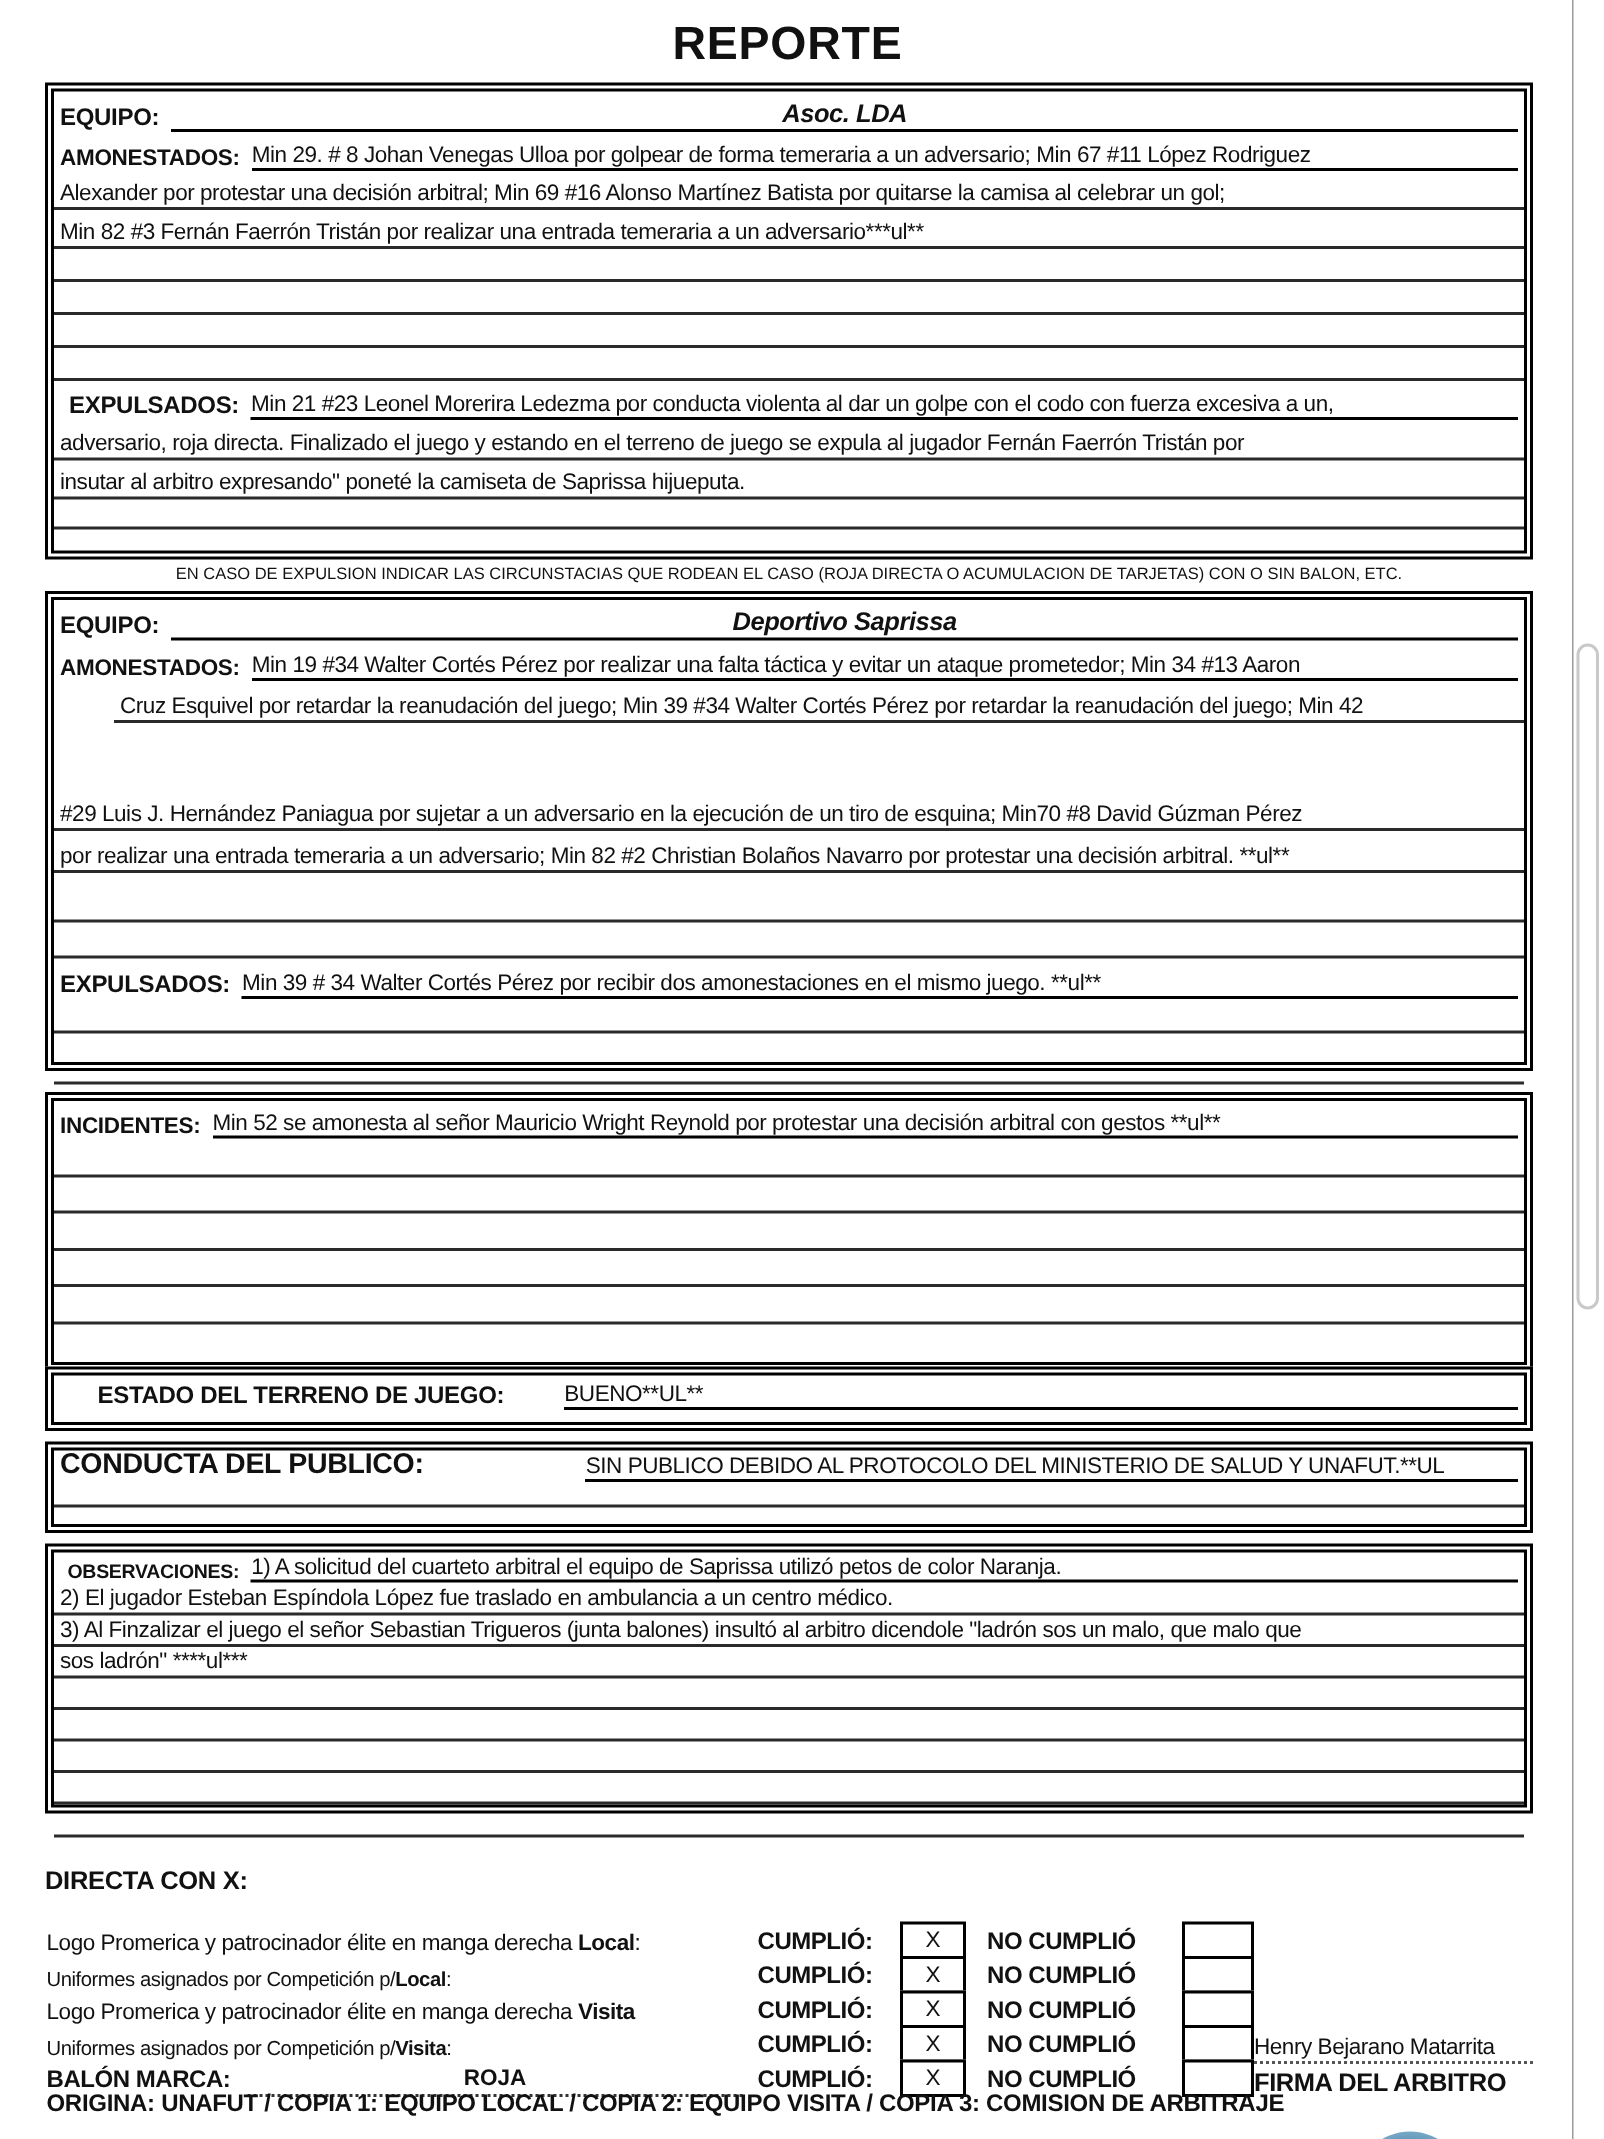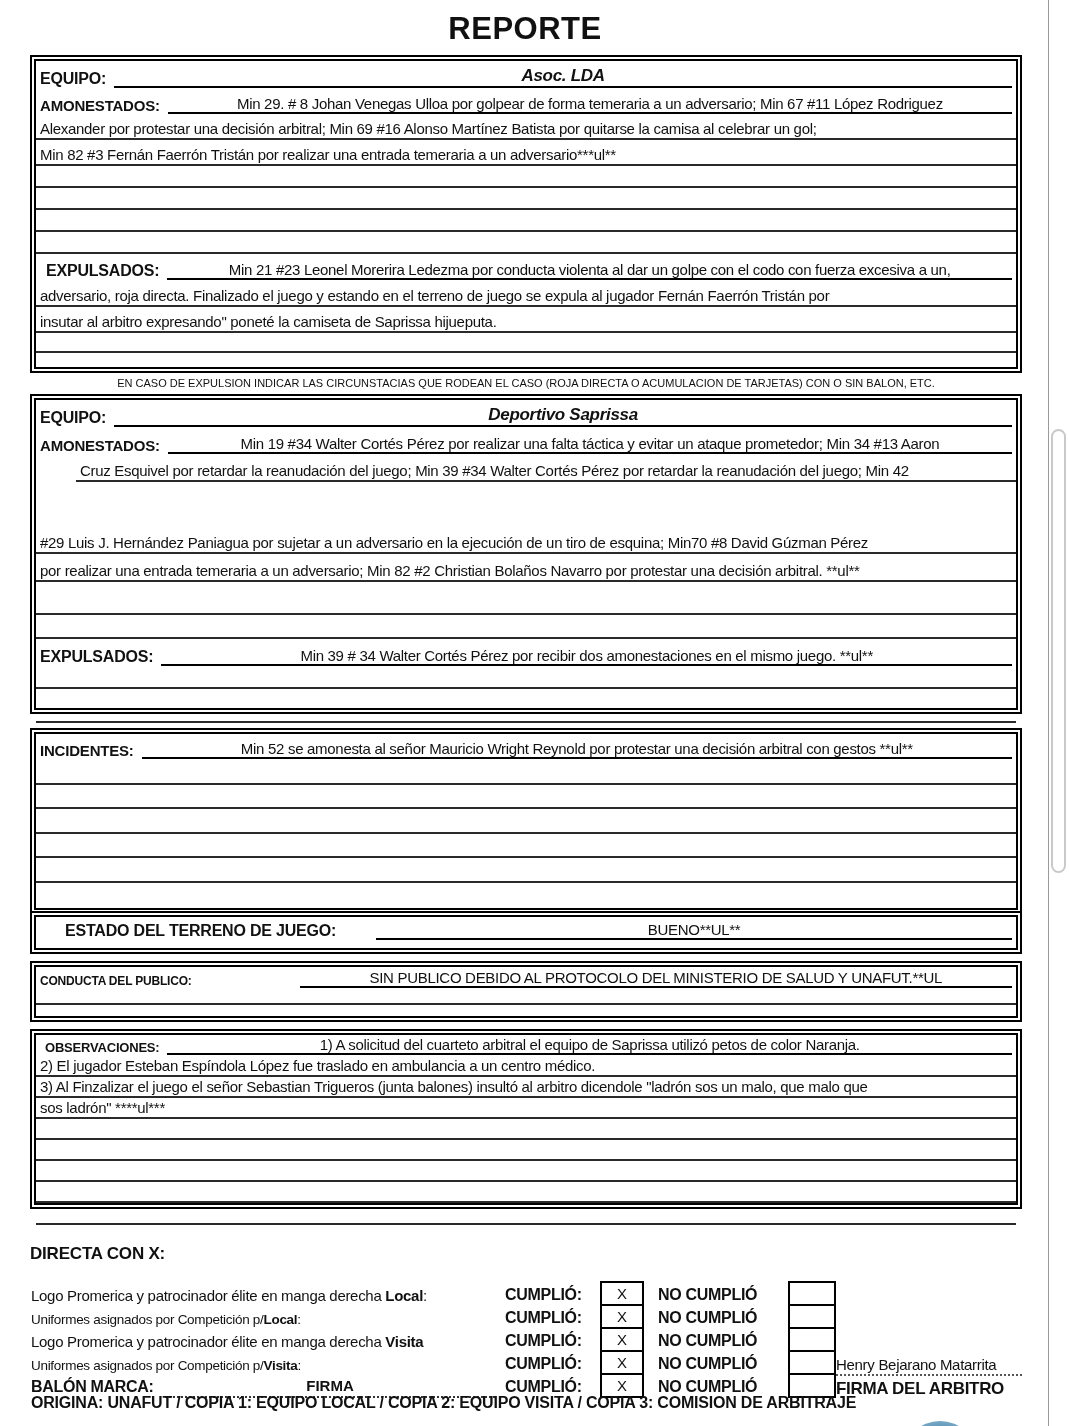--- a/index.html
+++ b/index.html
@@ -10,21 +10,21 @@
   }
   .title{position:absolute;left:0;top:11px;width:1050px;text-align:center;
     font-size:31px;font-weight:bold;letter-spacing:0.5px;}
   .box{position:absolute;left:30px;width:992px;border:6px double #000;
     box-sizing:border-box;background:#fff;}
   .row{position:relative;box-sizing:border-box;display:flex;align-items:flex-end;
     padding:0 4px 1px 4px;font-size:15px;letter-spacing:-0.3px;
     white-space:nowrap;overflow:hidden;}
   .rule{border-bottom:2px solid #2a2a2a;}
   .lbl{font-weight:bold;flex:none;padding-right:8px;letter-spacing:-0.2px;}
-  .fill{flex:1;border-bottom:2px solid #000;min-width:0;white-space:nowrap;overflow:hidden;text-align:center;}
+  .fill{flex:1;border-bottom:2px solid #000;min-width:0;white-space:nowrap;overflow:hidden;}
   .fill.center{text-align:center;}
   .bi{font-weight:bold;font-style:italic;font-size:17px;}
   .note{position:absolute;left:30px;width:992px;text-align:center;font-size:11px;
     letter-spacing:0;color:#111;}
   .smlbl{font-size:13px;}
   
   .marque{position:absolute;left:30px;top:1244px;width:992px;}
   .m-header{font-size:17px;font-weight:bold;letter-spacing:-0.2px;}
   .m-rows{position:relative;margin-top:20px;}
   .m-row{position:relative;height:23px;}
@@ -122,21 +122,21 @@
 
 <div class="box" style="top:911px;height:43px;">
   <div class="row" style="height:24px;margin-left:25px;">
     <span class="lbl" style="font-size:16px;padding-right:40px;">ESTADO DEL TERRENO DE JUEGO:</span>
     <span class="fill">BUENO**UL**</span>
   </div>
 </div>
 
 <div class="box" style="top:961px;height:61px;">
   <div class="row" style="height:22px;">
-    <span class="lbl" style="font-size:12px;padding-right:108px;">CONDUCTA DEL PUBLICO:</span>
+    <span class="lbl" style="font-size:19px;padding-right:108px;">CONDUCTA DEL PUBLICO:</span>
     <span class="fill">SIN PUBLICO DEBIDO AL PROTOCOLO DEL MINISTERIO DE SALUD Y UNAFUT.**UL</span>
   </div>
   <div class="row rule" style="height:16px;"></div>
 </div>
 
 <div class="box" style="top:1029px;height:180px;">
   <div class="row" style="height:21px;">
     <span class="lbl smlbl" style="padding-left:5px;">OBSERVACIONES:</span>
     <span class="fill">1) A solicitud del cuarteto arbitral el equipo de Saprissa utilizó petos de color Naranja.</span>
   </div>
@@ -169,21 +169,21 @@
       <span class="m-ncum">NO CUMPLIÓ</span>
     </div>
     <div class="m-row">
       <span class="m-lab sm"><span>Uniformes asignados por Competición p/</span><b>Visita</b><span>:</span></span>
       <span class="m-cum">CUMPLIÓ:</span>
       <span class="m-ncum">NO CUMPLIÓ</span>
       <span class="m-right name-cell">Henry Bejarano Matarrita</span>
     </div>
     <div class="m-row">
       <span class="m-lab" style="font-weight:bold;font-size:16px;">BALÓN MARCA:</span>
-      <span class="balon-line">FIRMA</span>
+      <span class="balon-line">ROJA</span>
       <span class="m-cum">CUMPLIÓ:</span>
       <span class="m-ncum">NO CUMPLIÓ</span>
       <span class="m-right firma-cell">FIRMA DEL ARBITRO</span>
     </div>
 
     <div class="cb-col cb-col1">
       <div class="cb">X</div>
       <div class="cb">X</div>
       <div class="cb">X</div>
       <div class="cb">X</div>

